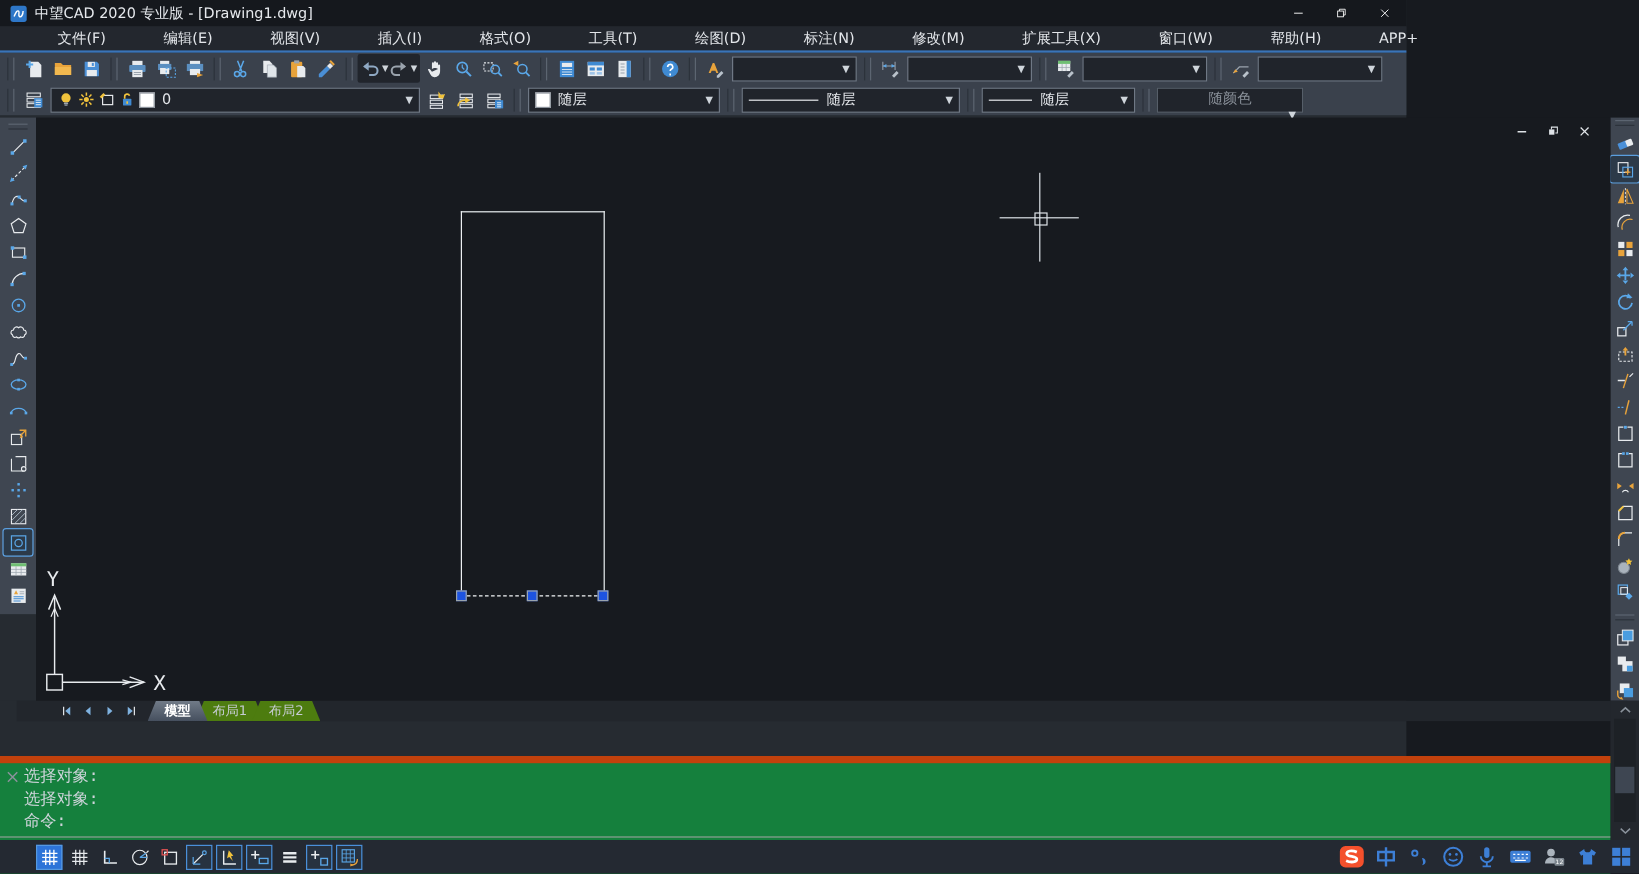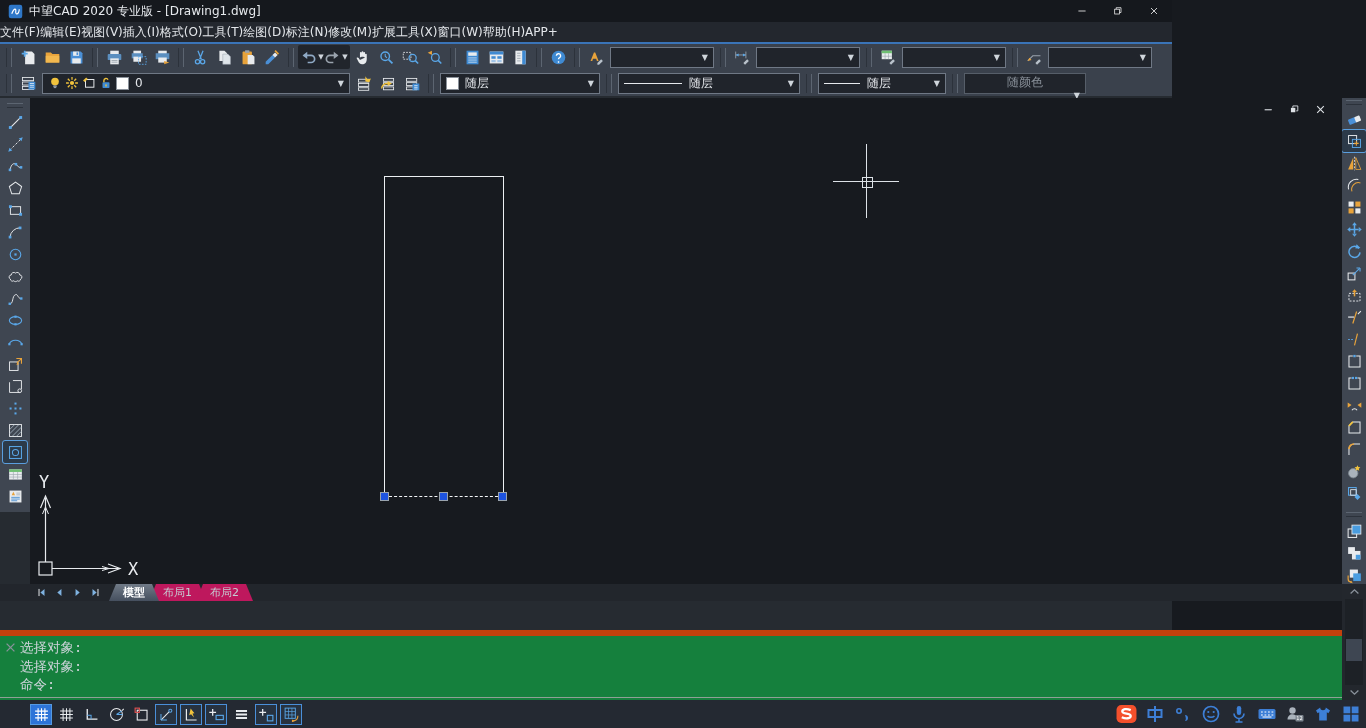--- a/index.html
+++ b/index.html
@@ -11,21 +11,21 @@
   .titlebar{height:22px;background:#15181d;display:flex;align-items:center;color:#e6e9ed;font-size:12px;}
   .logo{width:15px;height:15px;margin:0 6px 0 8px;display:flex;}
   .logo svg{width:15px;height:15px;}
   .wctrl{margin-left:auto;display:flex;height:22px;}
   .wbtn{width:36px;height:22px;display:flex;align-items:center;justify-content:center;}
   .wbtn svg{width:12px;height:12px;}
 
   
   .menubar{height:20px;background:#23272e;display:flex;align-items:center;color:#e3e6ea;
            font-size:12px;border-bottom:2px solid #3a74b8;}
-  .menu-item{padding:0 0;height:100%;display:flex;align-items:center;white-space:nowrap;}
+  .menu-item{padding:0 0;height:100%;display:flex;align-items:center;white-space:nowrap;margin-left:48px;}
 
   
   .tb-row{height:26px;background:#3a414c;display:flex;align-items:center;padding-left:2px;}
   .tbtn{width:24px;height:22px;display:flex;align-items:center;justify-content:center;border-radius:2px;flex:none;}
   .tbtn.sel{outline:1px solid #5a9ede;background:#2c3a49;}
   .icn{display:flex;}
   .icn svg{width:17px;height:17px;}
   .tbsep{width:4px;height:19px;margin:0 4px;border-left:1px solid #2c323b;border-right:1px solid #5c6571;flex:none;}
   .tb-dark{display:flex;align-items:center;background:#21252c;border-radius:2px;height:24px;padding:0 2px;flex:none;}
   .dd{color:#cfd5db;font-size:7px;margin-left:1px;}
@@ -53,27 +53,27 @@
   .mdi svg{width:11px;height:11px;}
 
   .draw-rect{position:absolute;border:1px solid #eceff2;border-bottom:none;}
   .rect-bottom{position:absolute;height:0;border-top:1px dashed #f4f6f8;}
   .grip{position:absolute;width:7px;height:7px;background:#1d53e0;border:1px solid #99a3ad;}
   .ch-v,.ch-h{position:absolute;background:#dde2e7;}
   .pickbox{position:absolute;border:1px solid #dde2e7;background:transparent;}
   .ucs{position:absolute;}
 
   
-  .tabbar{position:absolute;top:584px;left:0;width:1342px;height:17px;background:#22262c;
+  .tabbar{position:absolute;top:584px;left:14px;width:1342px;height:17px;background:#22262c;
           display:flex;align-items:center;}
   .tabnav{display:flex;margin-left:32px;align-items:center;height:17px;}
   .nbtn{width:18px;height:15px;display:flex;align-items:center;justify-content:center;}
   .nbtn svg{width:11px;height:11px;}
   .tab{height:17px;padding:0 14px;font-size:11px;color:#c6ccd3;display:flex;align-items:center;
-       clip-path:polygon(7px 0,calc(100% - 7px) 0,100% 100%,0 100%);margin:0 -5px;background:#be185d;}
+       clip-path:polygon(7px 0,calc(100% - 7px) 0,100% 100%,0 100%);margin:0 -5px;background:#4d7c0f;}
   .tab.active{background:linear-gradient(#717b88,#454f5e);color:#fff;font-weight:bold;z-index:2;}
 
   
   .cmdwin{position:absolute;top:630px;left:0;width:1342px;height:99px;background:#15803d;
           border-top:6px solid #c2410c;color:#ced4da;font-size:13.5px;
           font-family:"DejaVu Sans Mono","DejaVu Sans",monospace;}
   .cmd-close{position:absolute;left:4px;top:5px;width:14px;height:14px;display:flex;}
   .cmd-close svg{width:13px;height:13px;}
   .cmd-lines{padding:2px 0 0 20px;line-height:18.5px;}
   .cmd-prompt{border-top:1px solid #8fa096;margin-top:3px;padding:4px 0 0 20px;display:flex;align-items:center;}

